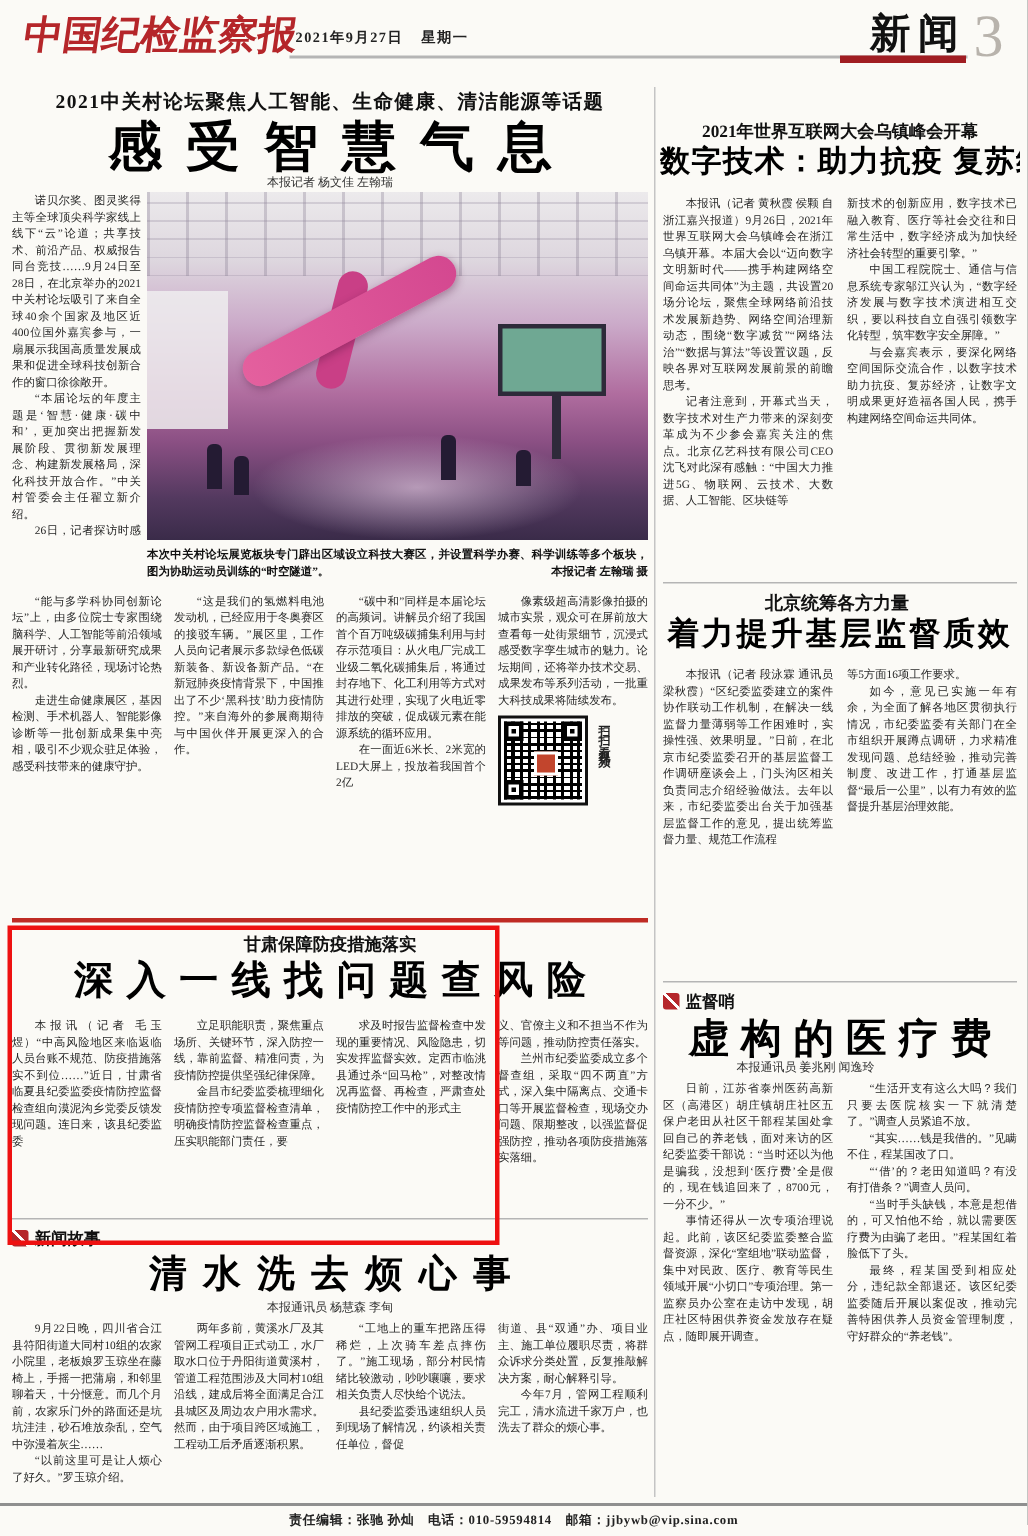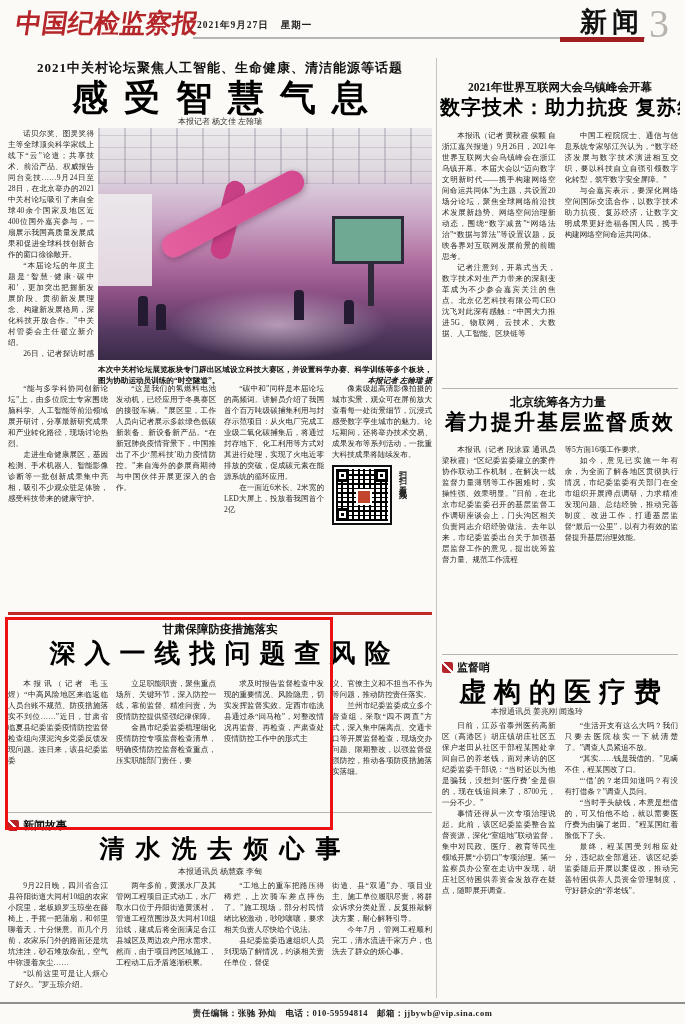--- a/index.html
+++ b/index.html
@@ -50,22 +50,22 @@
              background:#c93f86; transform:rotate(14deg); }
   .ph-screen { position:absolute; right:28px; top:88px; width:72px; height:48px; background:#6fa893;
                border:3px solid #2e2a3a; }
   .ph-screen-stand { position:absolute; right:58px; top:136px; width:6px; height:42px; background:#2e2a3a; }
   .ph-booth { position:absolute; left:0px; top:66px; width:54px; height:92px; background:#efedee; opacity:.85; }
   .ph-glow { position:absolute; left:70px; bottom:0; width:220px; height:70px; border-radius:50%;
              background:radial-gradient(closest-side, rgba(255,230,250,.55), transparent); }
   .fig { position:absolute; bottom:34px; width:10px; height:30px; border-radius:4px 4px 0 0; background:#241b33; }
   .caption { position:absolute; left:98px; top:364px; width:334px; font-size:7.6px; line-height:11px;
              text-align:justify; font-weight:bold; color:#111; }
-  .caption .credit { float:right; font-weight:bold;font-style:italic; }
-  .lead-cols { left:8px; top:383px; width:424px; height:214px; gap:8px; }
+  .caption .credit { float:right; font-weight:bold; }
+  .lead-cols { left:8px; top:395px; width:424px; height:214px; gap:8px; }
 
   .qr-wrap { display:flex; gap:5px; margin-top:5px; }
   .qr { position:relative; width:60px; height:60px; background:#fff; border:2px solid #111; }
   .qr-pattern { position:absolute; inset:2px;
       background:
         repeating-linear-gradient(0deg,#000 0 2px, transparent 2px 5px, #000 5px 6px, transparent 6px 9px),
         repeating-linear-gradient(90deg,#000 0 2px, #fff 2px 5px, #000 5px 7px, #fff 7px 11px); }
   .qr-f { position:absolute; width:13px; height:13px; background:#000; }
   .qr-f::after { content:""; position:absolute; inset:3px; background:#fff; }
   .qr-f::before { content:""; position:absolute; inset:5px; background:#000; z-index:1; }
@@ -234,20 +234,21 @@
   <div class="vline main-divider"></div>
 
   <div class="kicker digital-kicker">2021年世界互联网大会乌镇峰会开幕</div>
   <div class="headline digital-title">数字技术：助力抗疫 复苏经济</div>
   <div class="cols digital-cols">
     <div class="col body-text">
       <p>本报讯（记者 黄秋霞 侯颗 自浙江嘉兴报道）9月26日，2021年世界互联网大会乌镇峰会在浙江乌镇开幕。本届大会以“迈向数字文明新时代——携手构建网络空间命运共同体”为主题，共设置20场分论坛，聚焦全球网络前沿技术发展新趋势、网络空间治理新动态，围绕“数字减贫”“网络法治”“数据与算法”等设置议题，反映各界对互联网发展前景的前瞻思考。</p>
       <p>记者注意到，开幕式当天，数字技术对生产力带来的深刻变革成为不少参会嘉宾关注的焦点。北京亿艺科技有限公司CEO沈飞对此深有感触：“中国大力推进5G、物联网、云技术、大数据、人工智能、区块链等</p>
     </div>
     <div class="col body-text">
+      <p style="text-indent:0;">新技术的创新应用，数字技术已融入教育、医疗等社会交往和日常生活中，数字经济成为加快经济社会转型的重要引擎。”</p>
       <p>中国工程院院士、通信与信息系统专家邬江兴认为，“数字经济发展与数字技术演进相互交织，要以科技自立自强引领数字化转型，筑牢数字安全屏障。”</p>
       <p>与会嘉宾表示，要深化网络空间国际交流合作，以数字技术助力抗疫、复苏经济，让数字文明成果更好造福各国人民，携手构建网络空间命运共同体。</p>
     </div>
   </div>
 
   <div class="hline rline1"></div>
 
   <div class="kicker beijing-kicker">北京统筹各方力量</div>
   <div class="headline beijing-title">着力提升基层监督质效</div>
   <div class="cols beijing-cols">

